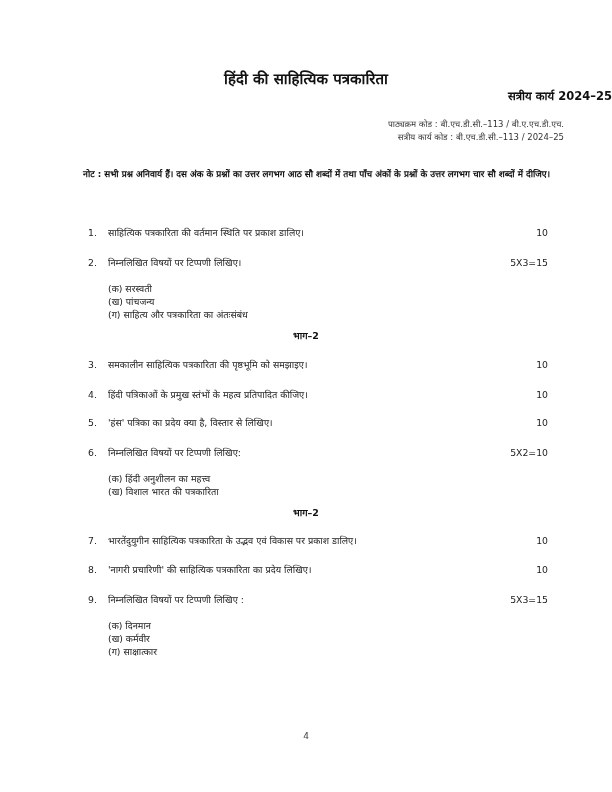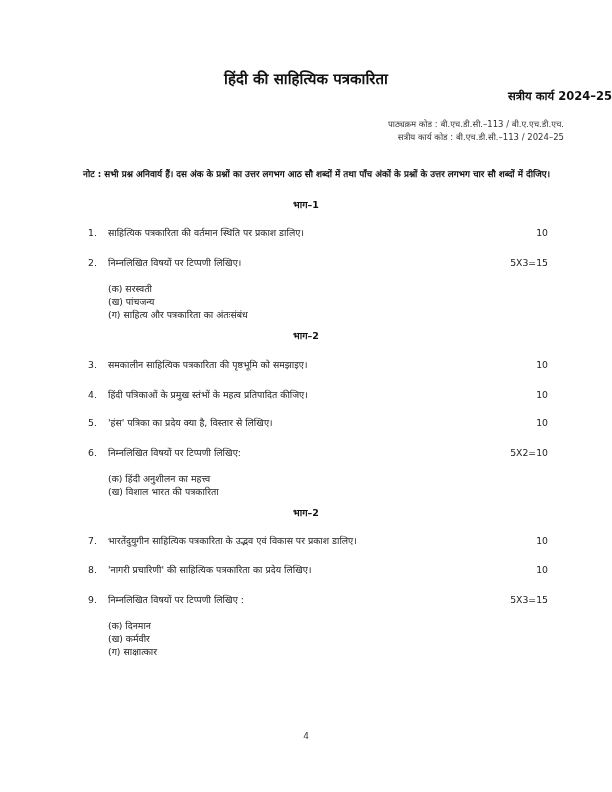--- a/index.html
+++ b/index.html
@@ -120,21 +120,20 @@
   <div class="title">हिंदी की साहित्यिक पत्रकारिता</div>
   <div class="subtitle">सत्रीय कार्य 2024–25</div>
 
   <div class="meta">
     <div>पाठ्यक्रम कोड : बी.एच.डी.सी.–113 / बी.ए.एच.डी.एच.</div>
     <div>सत्रीय कार्य कोड : बी.एच.डी.सी.–113 / 2024–25</div>
   </div>
 
   <div class="note">नोट : सभी प्रश्न अनिवार्य हैं। दस अंक के प्रश्नों का उत्तर लगभग आठ सौ शब्दों में तथा पाँच अंकों के प्रश्नों के उत्तर लगभग चार सौ शब्दों में दीजिए।</div>
 
-  <div class="section-heading" style="top:199px;">भाग–1</div>
 
   <div class="q" style="top:227px;">
     <span class="num">1.</span>
     <span class="text">साहित्यिक पत्रकारिता की वर्तमान स्थिति पर प्रकाश डालिए।</span>
     <span class="marks">10</span>
   </div>
 
   <div class="q" style="top:257px;">
     <span class="num">2.</span>
     <span class="text">निम्नलिखित विषयों पर टिप्पणी लिखिए।</span>

